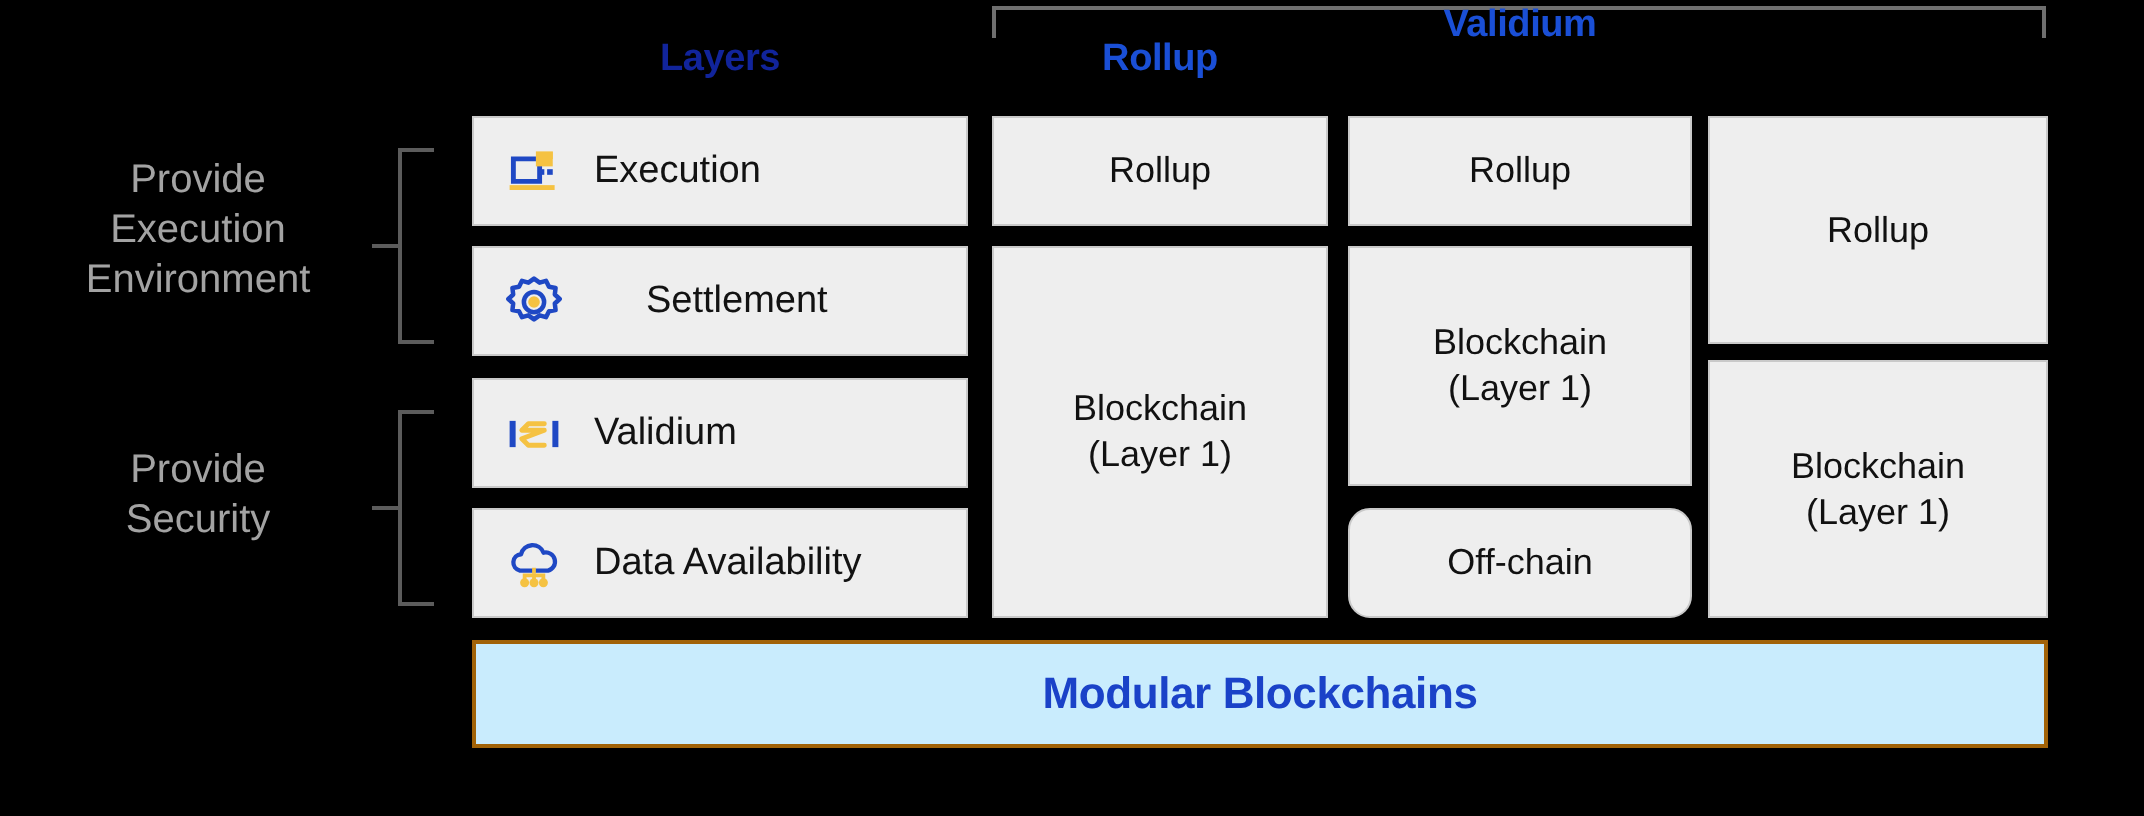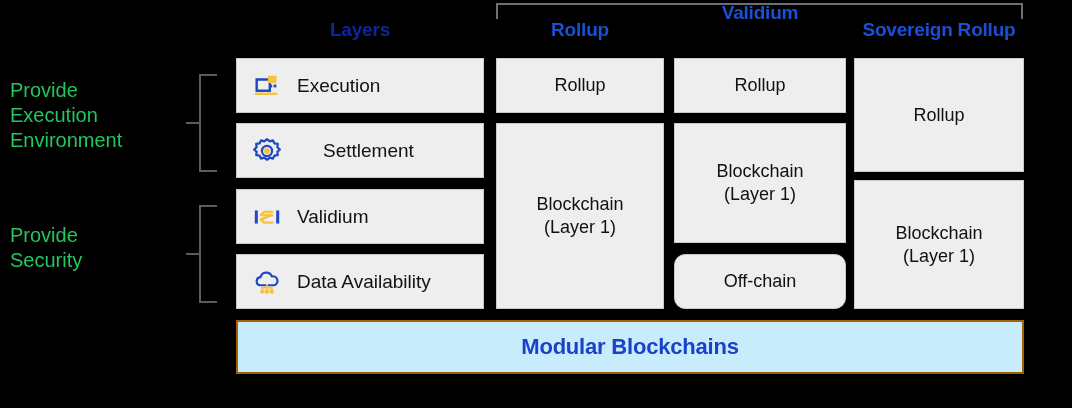--- a/index.html
+++ b/index.html
@@ -42,24 +42,24 @@
     width: 527px;
     height: 16px;
     border-top: 2px solid #6f6f6f;
     border-left: 2px solid #6f6f6f;
     border-right: 2px solid #6f6f6f;
   }
 
   
   .group-label {
     position: absolute;
-    color: #22c55e;
+    color: #a3a3a3;
     font-size: 20px;
     line-height: 25px;
-    text-align: left;
+    text-align: center;
     white-space: pre-line;
   }
   .group-label.exec { left: 10px; top: 78px; width: 178px; }
   .group-label.sec  { left: 10px; top: 223px; width: 178px; }
 
   
   .side-bracket {
     position: absolute;
     border-left: 2px solid #5c5c5c;
     border-top: 2px solid #5c5c5c;
@@ -125,21 +125,20 @@
 </head>
 <body>
 
 <div id="canvas">
 
   <div class="top-bracket"></div>
 
   <div class="col-header layers">Layers</div>
   <div class="col-header rollup">Rollup</div>
   <div class="col-header validium">Validium</div>
-  <div class="col-header sov">Sovereign Rollup</div>
 
   <div class="group-label exec">Provide
 Execution
 Environment</div>
   <div class="side-bracket exec"></div>
   <div class="side-bracket-stem exec"></div>
 
   <div class="group-label sec">Provide
 Security</div>
   <div class="side-bracket sec"></div>

